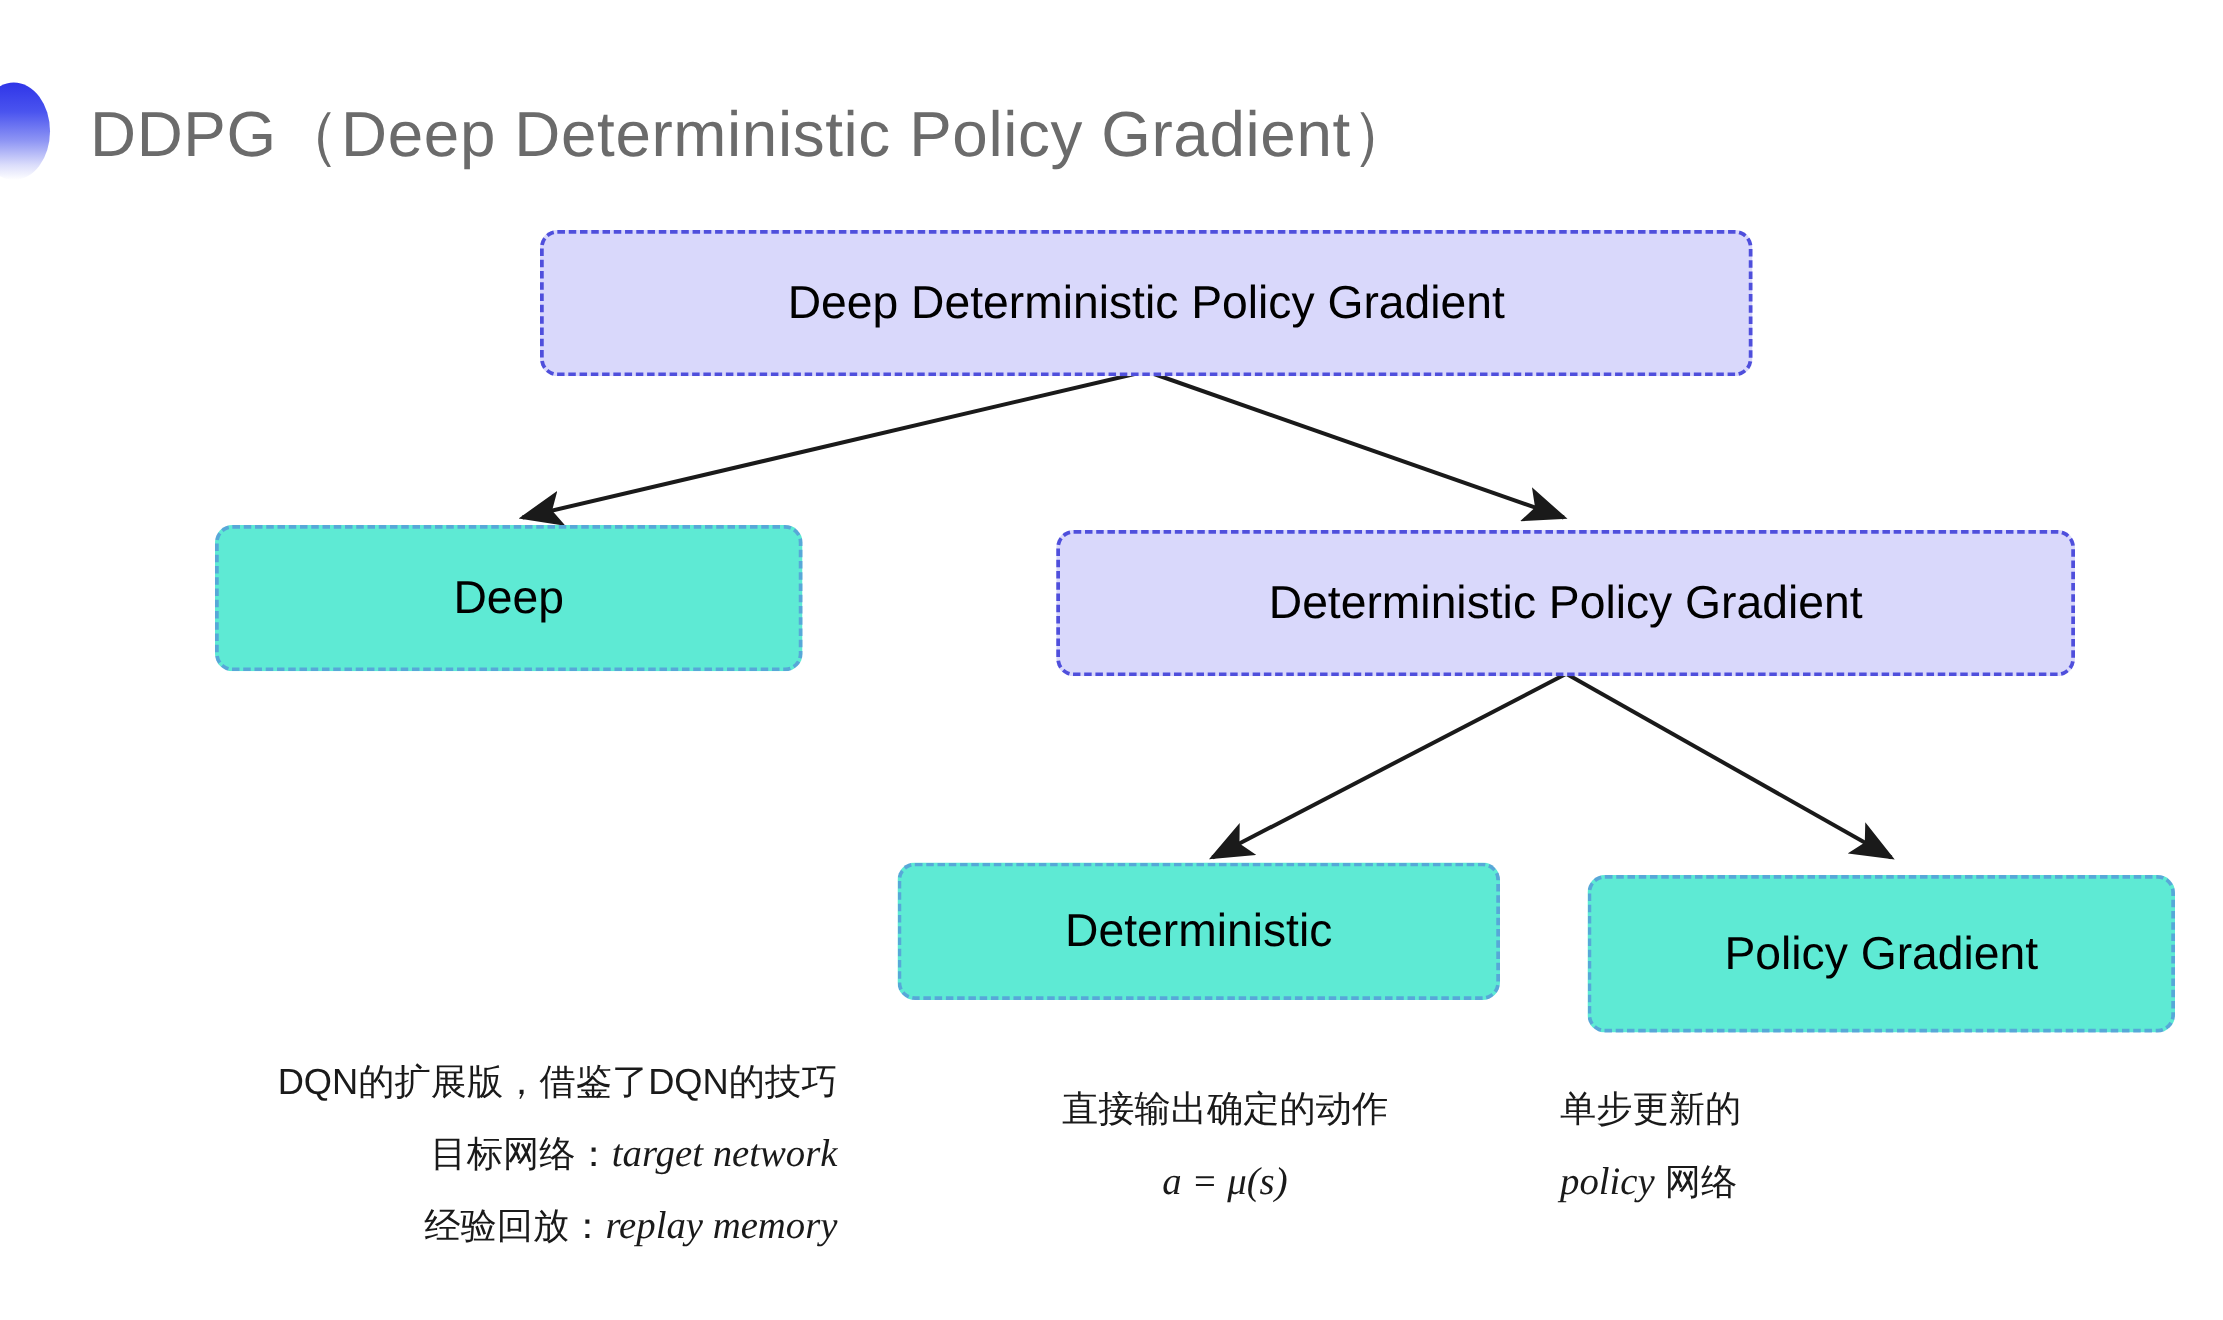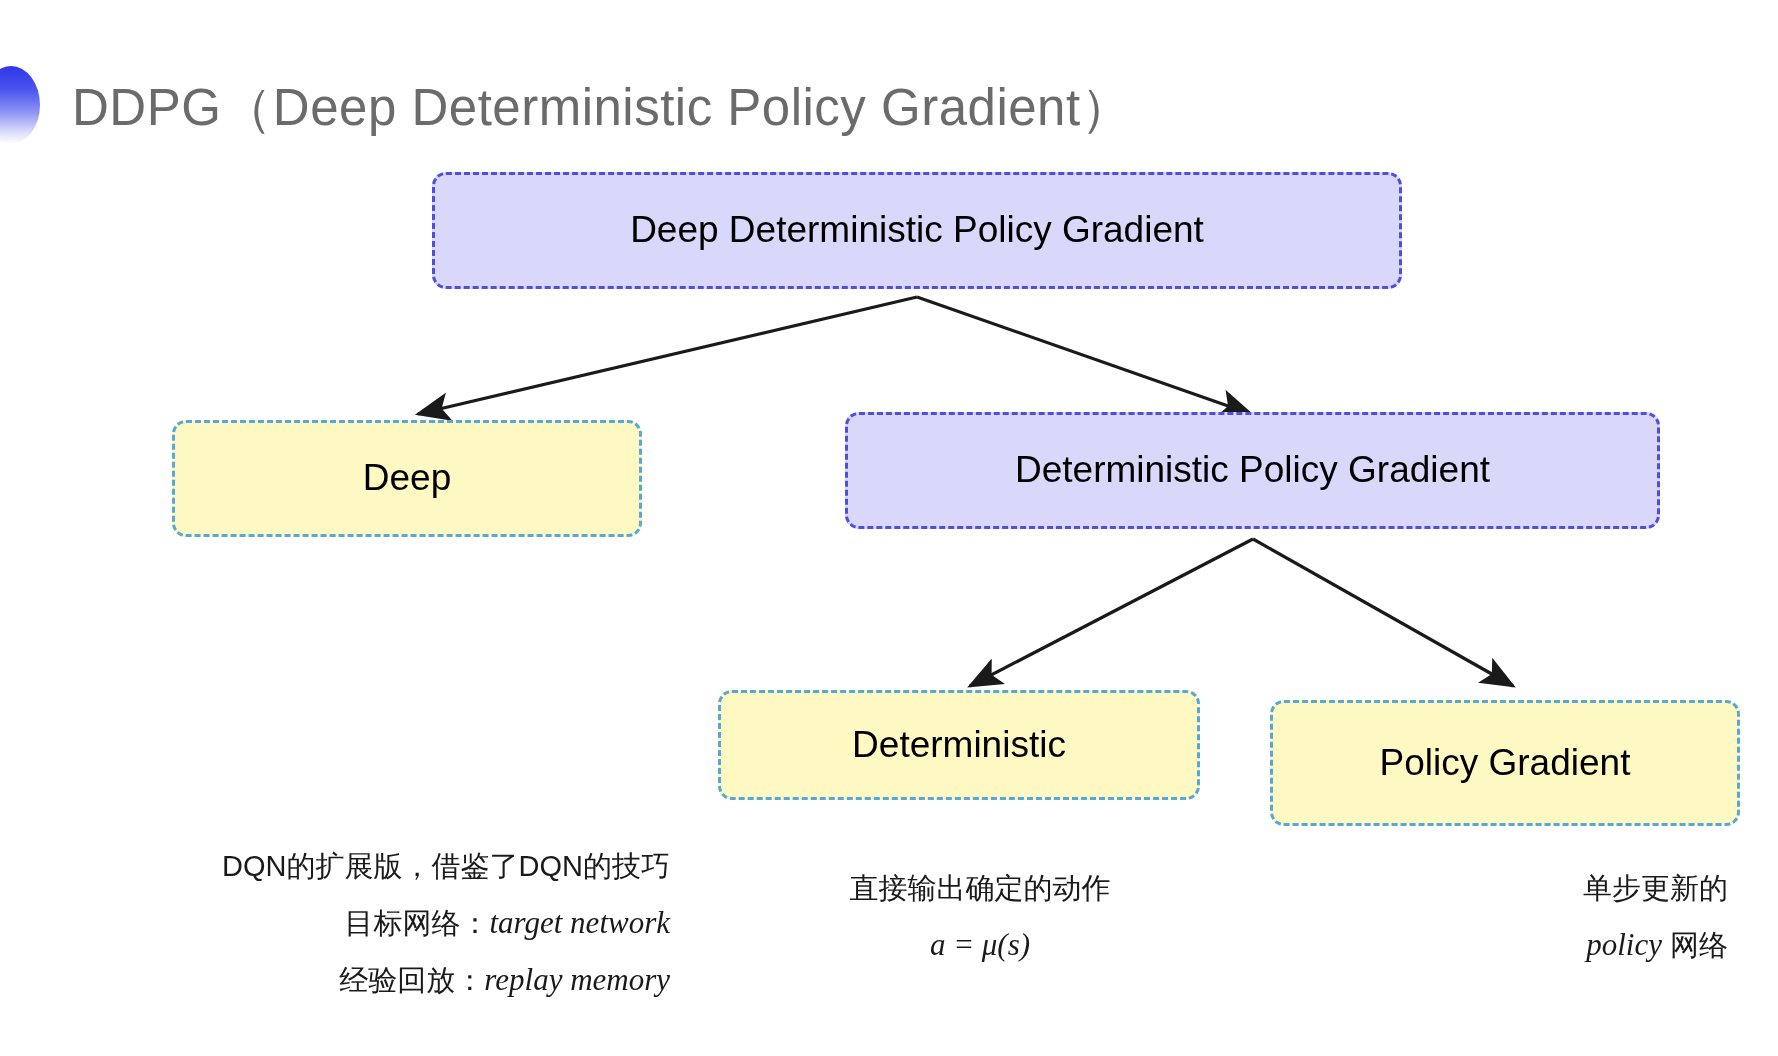--- a/index.html
+++ b/index.html
@@ -72,48 +72,48 @@
     color: #000000;
     font-size: 37px;
     line-height: 1.1;
     white-space: nowrap;
   }
   .node.violet {
     background: #d9d8fb;
     border-color: #4f4fdc;
   }
   .node.sky {
-    background: #fef9c3;
+    background: #5eead4;
     border-color: #57a8d8;
   }
 
-  #node-root      { left: 432px;  top: 172px; width: 970px;  height: 117px; }
+  #node-root      { left: 432px;  top: 184px; width: 970px;  height: 117px; }
   #node-deep      { left: 172px;  top: 420px; width: 470px;  height: 117px; }
-  #node-dpg       { left: 845px;  top: 412px; width: 815px;  height: 117px; }
+  #node-dpg       { left: 845px;  top: 424px; width: 815px;  height: 117px; }
   #node-det       { left: 718px;  top: 690px; width: 482px;  height: 110px; text-align: right; }
   #node-pg        { left: 1270px; top: 700px; width: 470px;  height: 126px; }
 
   
   .caption {
     position: absolute;
     color: #1a1a1a;
     font-size: 29px;
     line-height: 1.85;
     white-space: nowrap;
   }
   .caption .line { display: block; }
   .caption .mathit {
     font-family: "Liberation Serif", "DejaVu Serif", serif;
     font-style: italic;
     font-size: 31px;
   }
   #caption-deep   { left: 150px; top: 840px; text-align: right; width: 520px; }
   #caption-deep .line.indent { padding-left: 18px; }
   #caption-det    { left: 700px; top: 862px; text-align: center; width: 560px; }
-  #caption-pg     { left: 1248px; top: 862px; text-align: right; width: 480px; }
+  #caption-pg     { left: 1248px; top: 862px; text-align: left; width: 480px; }
 </style>
 </head>
 <body>
 
 <div id="slide">
 
   <div id="title-row">
     <span id="title-bullet"></span>
     <span id="title-text">DDPG（Deep Deterministic Policy Gradient）</span>
   </div>

